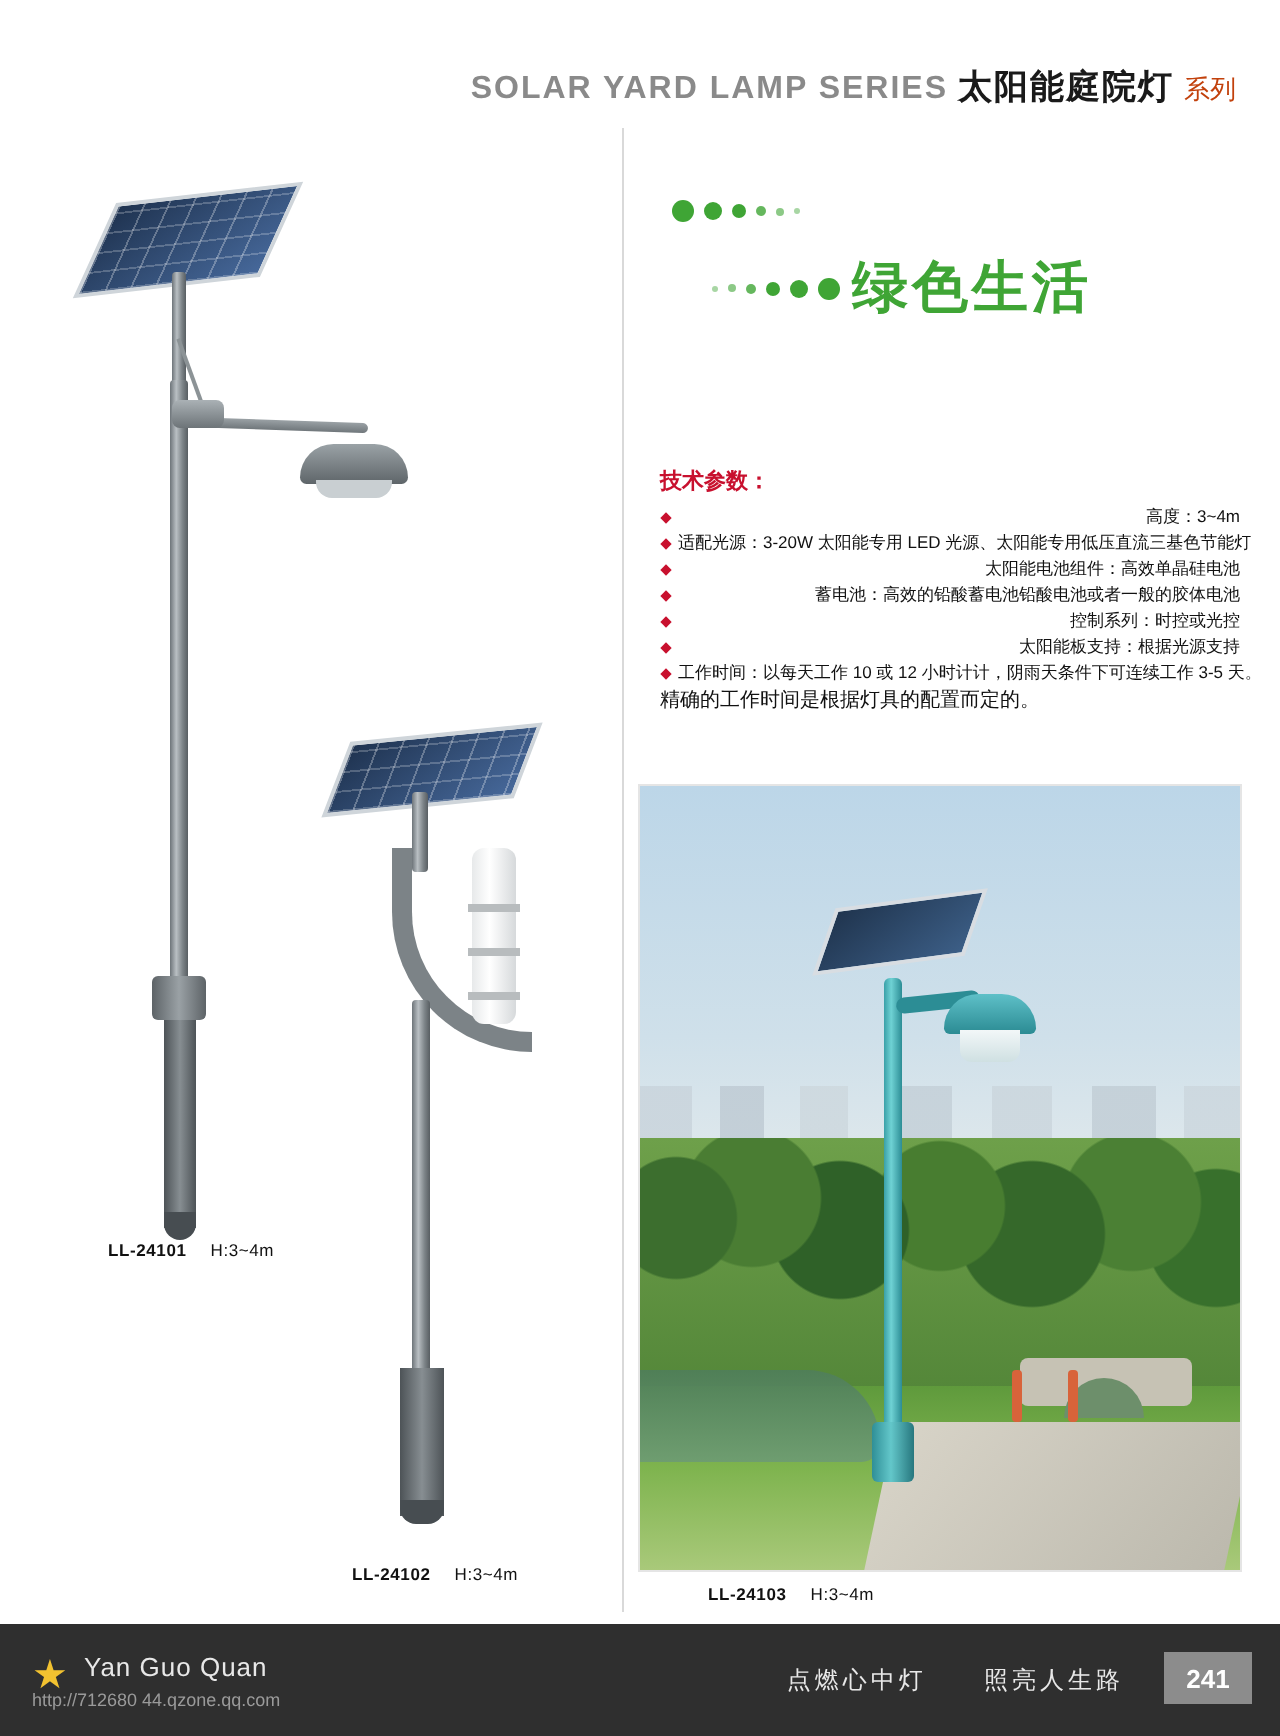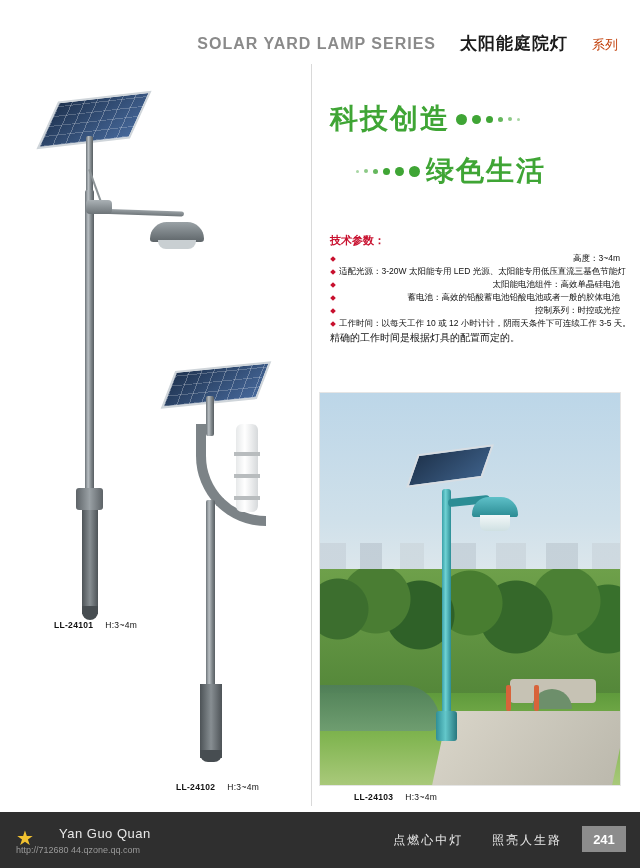--- a/index.html
+++ b/index.html
@@ -8,21 +8,21 @@
     background:#ffffff;
     font-family:"Liberation Sans", sans-serif;
     position:relative;
     overflow:hidden;
   }
   .page{position:relative;width:640px;height:868px;}
 
   
   .header{
     position:absolute;top:32px;right:22px;
-    display:flex;align-items:baseline;gap:24px;
+    display:flex;align-items:baseline;gap:5px;
   }
   .header .en{
     font-size:16px;letter-spacing:1px;color:#8a8a8a;font-weight:bold;
   }
   .header .cn{
     font-size:17px;color:#1a1a1a;font-weight:bold;letter-spacing:1px;
   }
   .header .cn2{font-size:13px;color:#c2410c;}
 
   
@@ -174,21 +174,21 @@
 
   
   .footer{
     position:absolute;left:0;bottom:0;width:640px;height:56px;
     background:#2f2f2f;color:#fff;
   }
   .f-star{
     position:absolute;left:16px;top:16px;font-size:20px;color:#f2c230;line-height:20px;
   }
   .f-name{
-    position:absolute;left:42px;top:14px;font-size:13px;color:#e8e8e8;letter-spacing:.5px;margin-left:17px;
+    position:absolute;left:42px;top:14px;font-size:13px;color:#e8e8e8;letter-spacing:.5px;
   }
   .f-url{
     position:absolute;left:16px;top:33px;font-size:9px;color:#9a9a9a;
   }
   .f-slogan{
     position:absolute;right:78px;top:20px;font-size:12px;color:#e8e8e8;letter-spacing:2px;margin-left:35px;
   }
   .f-page{
     position:absolute;right:14px;top:14px;width:44px;height:26px;
     background:#8c8c8c;color:#fff;font-size:13px;font-weight:bold;
@@ -203,21 +203,20 @@
   <div class="header">
     <span class="en">SOLAR YARD LAMP SERIES</span>
     <span class="cn">太阳能庭院灯</span>
     <span class="cn2">系列</span>
   </div>
 
   <div class="vline"></div>
 
   <div class="slogan">
     <div class="line1">
-      <span>科技创造</span>
       <span class="dots">
         <i class="d1"></i>
           <i class="d2"></i>
           <i class="d3"></i>
           <i class="d4"></i>
           <i class="d5"></i>
           <i class="d6"></i>
       </span>
     </div>
     <div class="line2">
@@ -234,20 +233,21 @@
   </div>
 
   <div class="spec">
     <div class="title">技术参数：</div>
     <ul>
       <li>高度：3~4m</li>
       <li>适配光源：3-20W 太阳能专用 LED 光源、太阳能专用低压直流三基色节能灯</li>
       <li>太阳能电池组件：高效单晶硅电池</li>
       <li>蓄电池：高效的铅酸蓄电池铅酸电池或者一般的胶体电池</li>
       <li>控制系列：时控或光控</li>
+      <li>太阳能板支持：根据光源支持</li>
       <li>工作时间：以每天工作 10 或 12 小时计计，阴雨天条件下可连续工作 3-5 天。</li>
     </ul>
     <div class="note">精确的工作时间是根据灯具的配置而定的。</div>
   </div>
 
   <div class="photo">
     <div class="ph-sky"></div>
     <div class="ph-skyline"></div>
     <div class="ph-trees"></div>
     <div class="ph-grass"></div>

